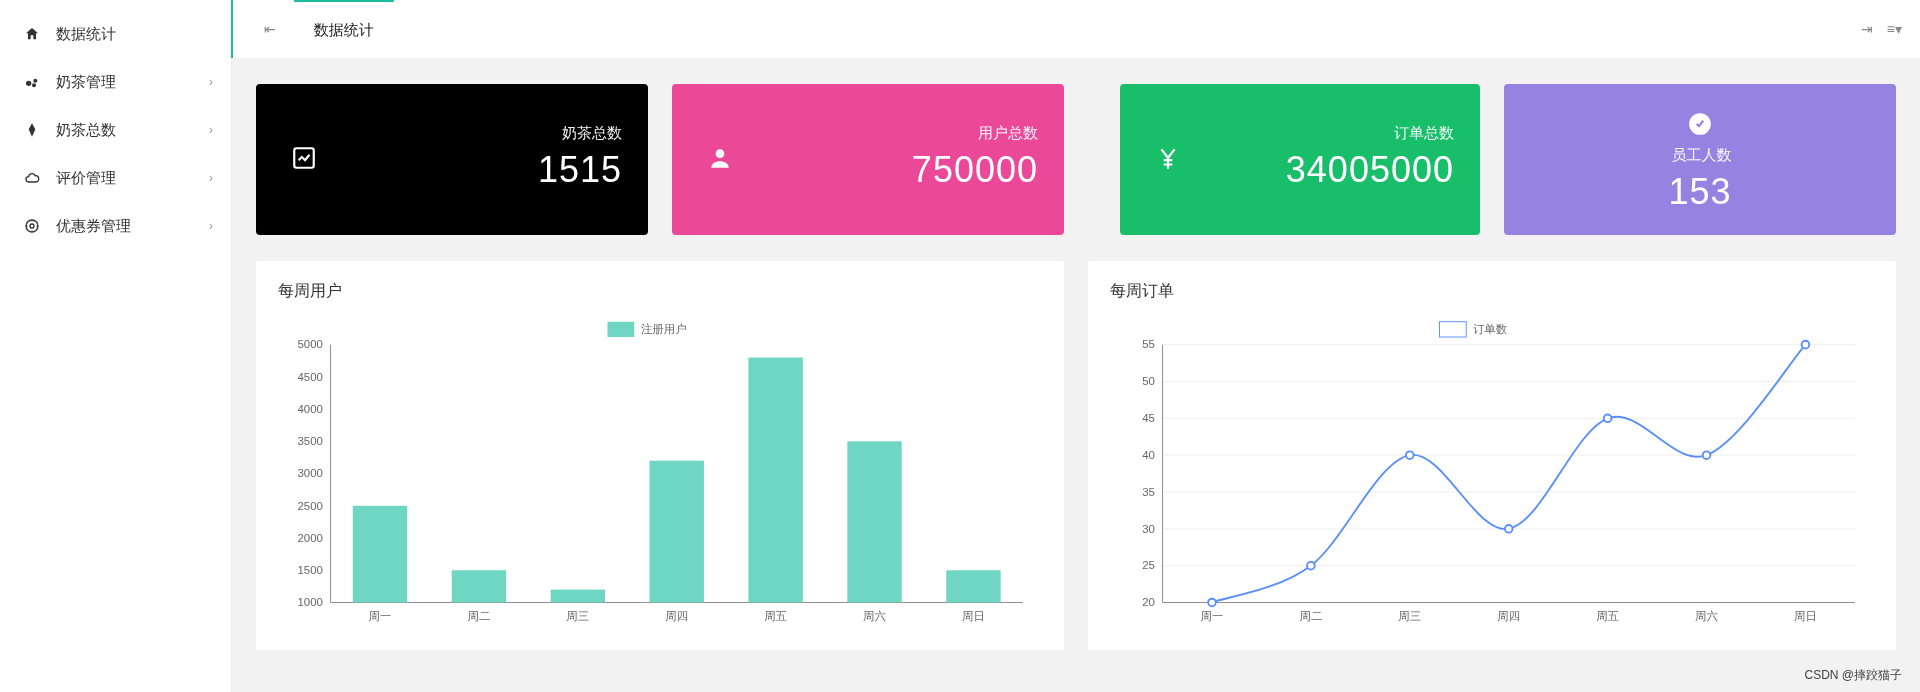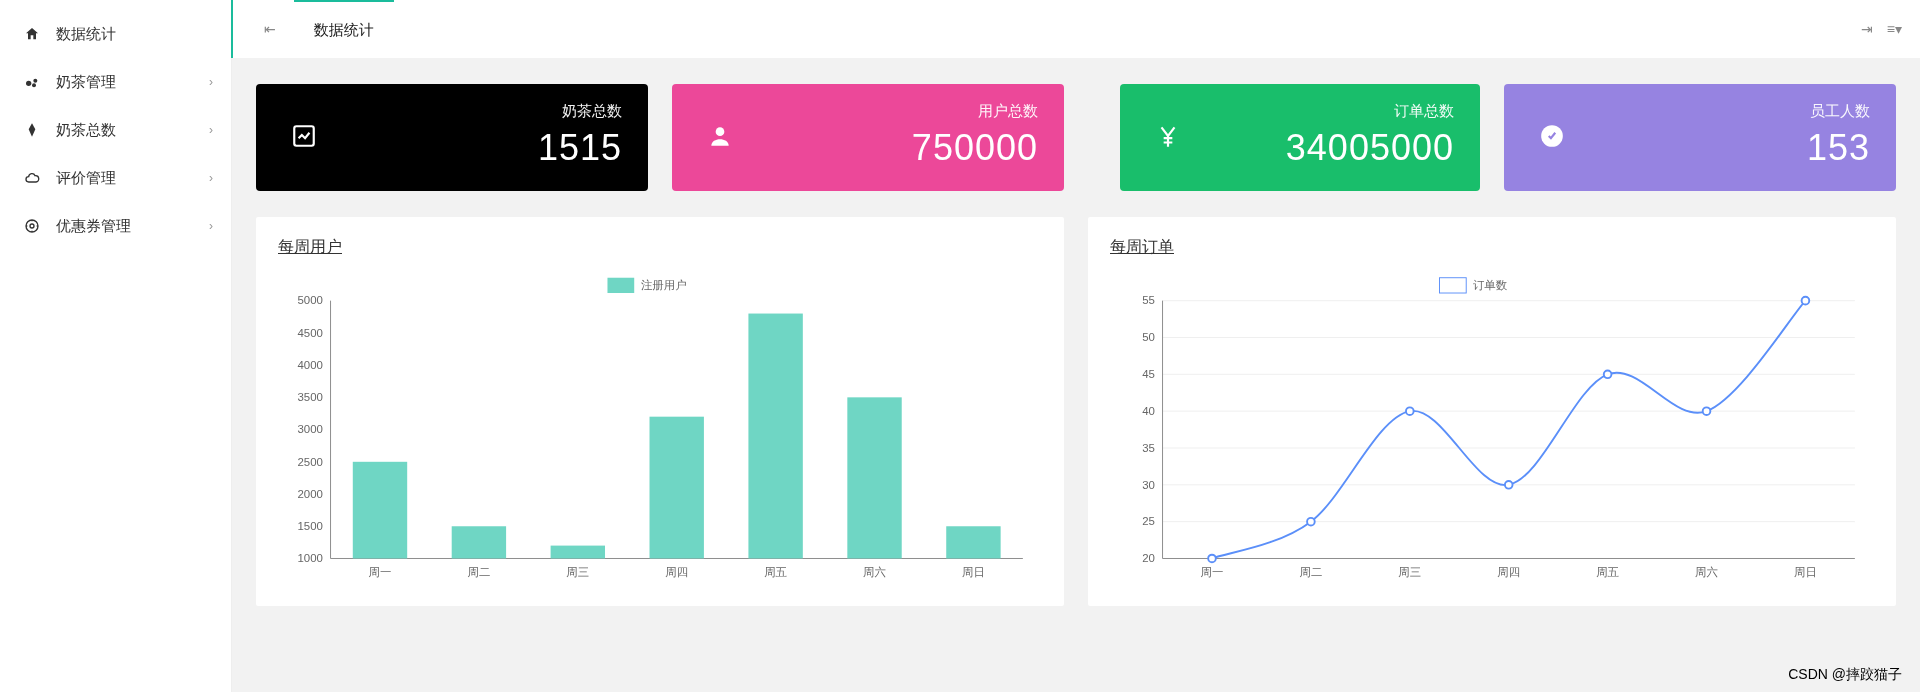--- a/index.html
+++ b/index.html
@@ -16,25 +16,25 @@
 .topbar .tab { display:flex; align-items:center; height:58px; padding:0 20px; border-top:2px solid #1abc9c; margin-left:18px; color:#1a1a1a; font-size:15px; }
 .topbar .spacer { flex:1; }
 .topicon { color:#888; margin-left:14px; cursor:pointer; font-size:14px; }
 .content { padding:26px 24px; display:flex; flex-direction:column; gap:26px; overflow:auto; flex:1; }
 .cards { display:grid; grid-template-columns:repeat(4,1fr); gap:24px; }
 .card { border-radius:4px; color:#fff; padding:18px 26px 22px 26px; display:flex; align-items:center; justify-content:space-between; min-height:104px;}
 .card .left { width:44px;height:44px;display:flex;align-items:center;justify-content:center; }
 .card .right { text-align:right; }
 .card .lbl { font-size:15px; opacity:.95; margin-bottom:6px; }
 .card .val { font-size:36px; font-weight:400; letter-spacing:1px; }
-.panels { display:grid; grid-template-columns:1fr 1fr; gap:24px;text-decoration:underline; }
+.panels { display:grid; grid-template-columns:1fr 1fr; gap:24px; }
 .panel { background:#fff; border-radius:2px; padding:20px 22px 16px 22px; }
 .panel-title { font-size:16px; color:#333; margin-bottom:14px; }
 .chart { width:100%; }
-.watermark { position:fixed; right:18px; bottom:8px; color:#000000; font-size:14px; }
+.watermark { position:fixed; right:18px; bottom:8px; color:#404040; font-size:12px; }
 svg text { font-size:12px; fill:#666; }
 </style>
 </head>
 <body>
 
 <div class="layout">
   <div class="sidebar">
     <div id="side-items">
         <div class="side-item active">
           <span class="icon">
@@ -126,21 +126,21 @@
             <div class="left">
               <svg width="26" height="26" viewBox="0 0 24 24" fill="none" stroke="#fff" stroke-width="2">
                 <path d="M6 4l6 8 6-8M8 14h8M8 18h8M12 12v10"></path>
               </svg>
             </div>
             <div class="right">
               <div class="lbl">订单总数</div>
               <div class="val">34005000</div>
             </div>
           </div>
-          <div class="card" style="background: rgb(150, 131, 225);">
+          <div class="card" style="background: rgb(150, 131, 225); flex-direction: column;">
             <div class="left">
               <svg width="26" height="26" viewBox="0 0 24 24" fill="#fff">
                 <circle cx="12" cy="12" r="10"></circle>
                 <path d="M9 12l2 2 4-5" stroke="#9683e1" stroke-width="2" fill="none"></path>
               </svg>
             </div>
             <div class="right">
               <div class="lbl">员工人数</div>
               <div class="val">153</div>
             </div>

